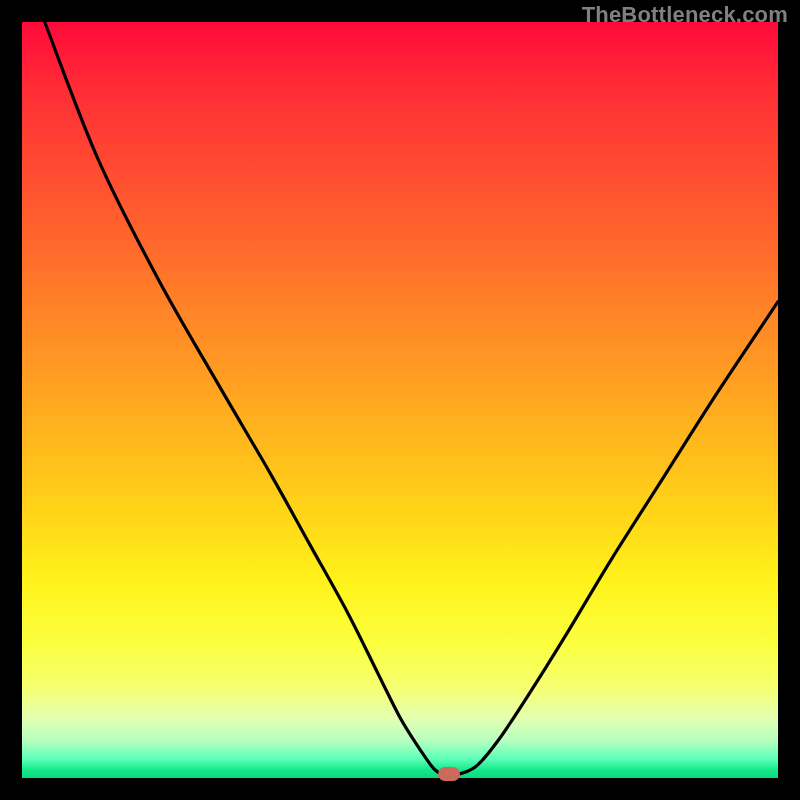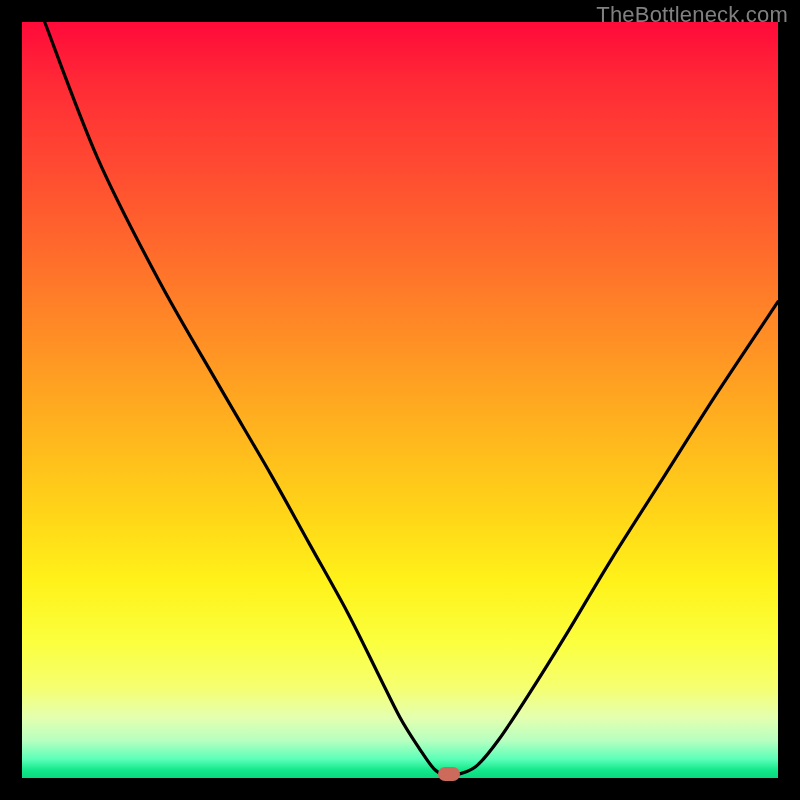--- a/index.html
+++ b/index.html
@@ -58,21 +58,21 @@
     border-radius: 7px;
     transform: translate(-50%, -50%);
   }
   .watermark {
     position: absolute;
     top: 2px;
     right: 12px;
     color: #808080;
     font-size: 22px;
     letter-spacing: 0.2px;
-    font-weight: 400;
+    font-weight: 700;
     margin-left: 44px;
   }
 </style>
 </head>
 <body>
 
 <div class="frame">
 
   <div class="plot-area">
     <svg class="curve" viewBox="0 0 756 756" preserveAspectRatio="none">

